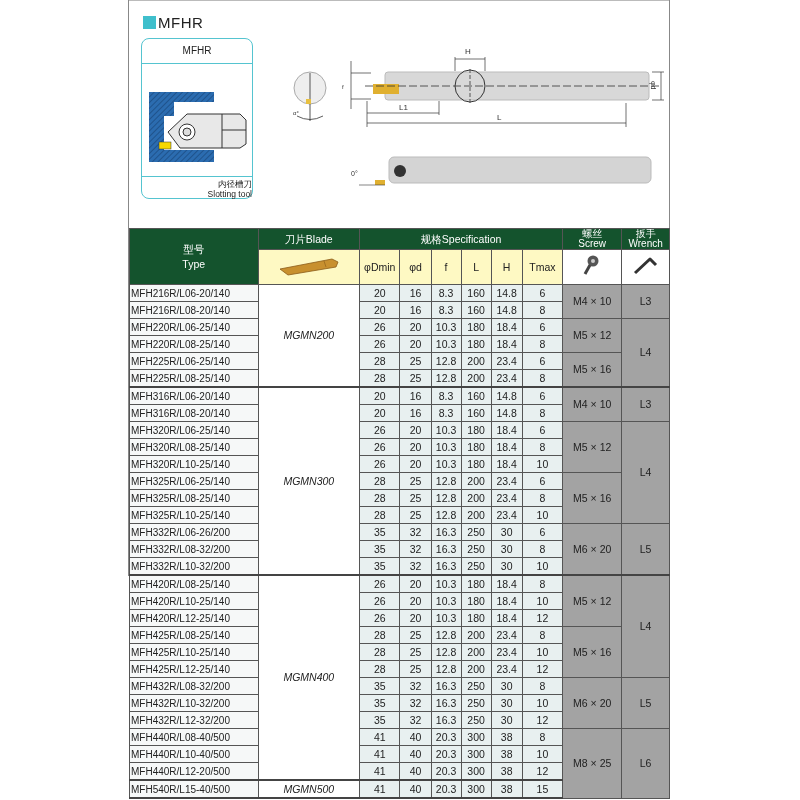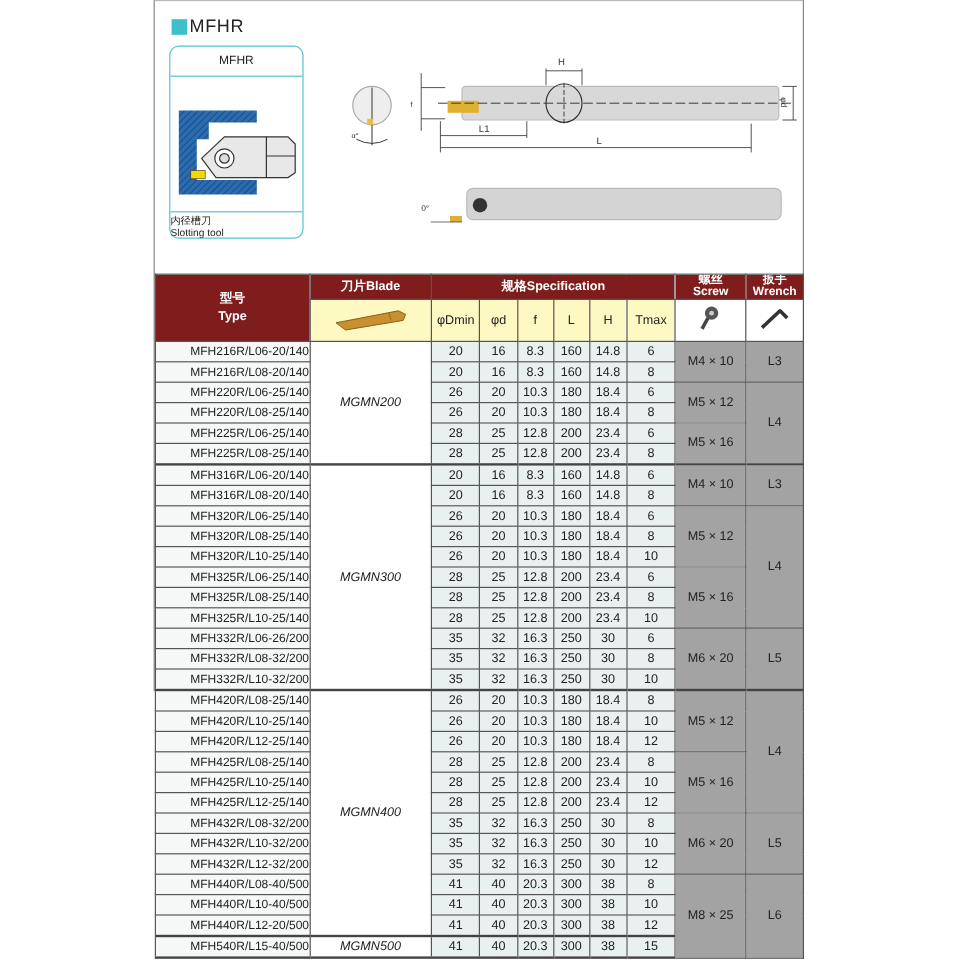--- a/index.html
+++ b/index.html
@@ -5,26 +5,26 @@
   html,body{margin:0;padding:0;background:#fff;}
   body{width:800px;height:800px;position:relative;overflow:hidden;font-family:"Liberation Sans",sans-serif;color:#222;}
   #page{position:absolute;left:128px;top:0;width:542px;height:576px;border-left:1px solid #888;border-right:1px solid #888;box-sizing:border-box;}
   #top{position:absolute;left:0;top:0;width:540px;height:228px;border-top:1px solid #bbb;}
   .title-row{position:absolute;left:14px;top:13px;display:flex;align-items:center;}
   .title-sq{width:13px;height:13px;background:#3fbfcc;margin-right:2px;}
   .title-txt{font-size:15px;color:#222;letter-spacing:0.5px;}
   .card{position:absolute;left:12px;top:37px;width:112px;height:161px;border:1.5px solid #55c4d0;border-radius:8px;box-sizing:border-box;background:#fff;}
   .card-head{height:24px;border-bottom:1.5px solid #55c4d0;text-align:center;font-size:10px;line-height:24px;}
   .card-img{height:112px;position:relative;border-bottom:1.5px solid #55c4d0;}
-  .card-foot{text-align:left;font-size:8.5px;line-height:10px;padding-top:2px;}
+  .card-foot{text-align:right;font-size:8.5px;line-height:10px;padding-top:2px;}
   table{position:absolute;left:0;top:228px;border-collapse:collapse;width:541px;table-layout:fixed;}
   td,th{border:1px solid #555;padding:0;text-align:center;font-size:10.5px;height:16px;line-height:15px;white-space:nowrap;overflow:hidden;}
-  th{background:#7f1d1d;color:#fff;font-weight:bold;}
+  th{background:#14532d;color:#fff;font-weight:normal;}
   .hdr2{background:#fef9c3;color:#222;height:34px;}
-  td.type{text-align:right;background:#f6f8f8;font-size:10px;padding-left:1px;}
+  td.type{text-align:left;background:#f6f8f8;font-size:10px;padding-left:1px;}
   td.spec{background:#e8f0f0;}
   td.blade{background:#fff;font-size:10.5px;font-style:italic;}
   td.misc{background:#a3a3a3;}
   tr.grp td{border-top:2px solid #444;}
   .thick-bottom td{border-bottom:2px solid #444;}
   .hsmall{font-size:10px;line-height:10px;}
 </style>
 </head>
 <body>
 

